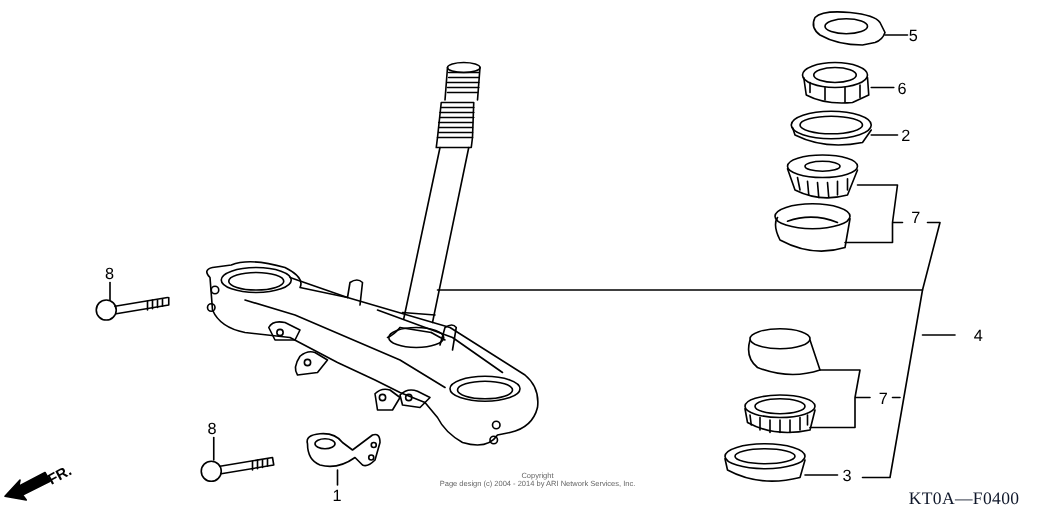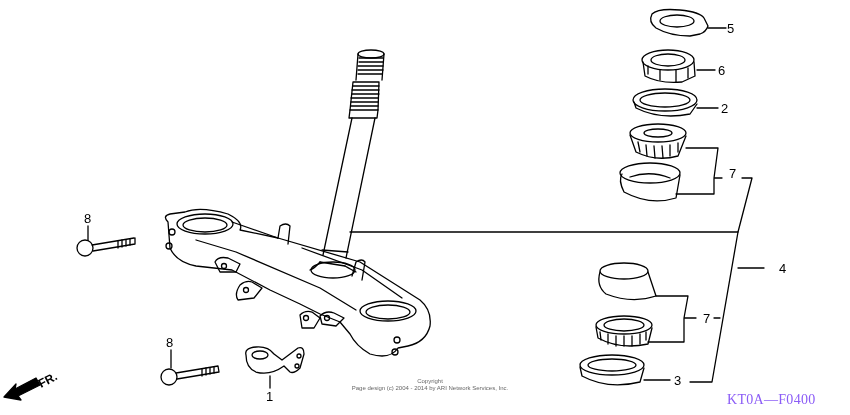--- a/index.html
+++ b/index.html
@@ -1,20 +1,20 @@
 <!DOCTYPE html>
 <html><head>
 <meta charset="utf-8">
 <style>
   html, body { margin:0; padding:0; background:#ffffff; }
   body { width:850px; height:415px; overflow:hidden; position:relative; font-family:"Liberation Sans", sans-serif; }
   #stage { position:absolute; left:0; top:0; width:850px; height:415px; }
   svg.drawing { position:absolute; left:0; top:0; }
   .callout { position:absolute; font-family:"Liberation Sans", sans-serif; font-size:13px; color:#000; line-height:13px; cursor:pointer; }
-  .code { position:absolute; left:727px; top:392px; font-family:"Liberation Serif", serif; font-size:14px; color:#8b5cf6; letter-spacing:0.3px; }
+  .code { position:absolute; left:727px; top:392px; font-family:"Liberation Serif", serif; font-size:14px; color:#0f172a; letter-spacing:0.3px; }
   .copyright { position:absolute; left:320px; top:378px; width:220px; text-align:center; font-family:"Liberation Sans", sans-serif; font-size:6px; color:#666; line-height:7px; }
   .fr { position:absolute; left:38px; top:373px; font-family:"Liberation Sans", sans-serif; font-weight:bold; font-size:12px; color:#000; transform:rotate(-28deg); }
 </style>
 </head>
 <body>
 
 <div id="stage">
 
 <svg class="drawing" width="850" height="415" viewBox="0 0 850 415" fill="none" stroke="#000" stroke-width="1.3" stroke-linecap="round" stroke-linejoin="round">
 

